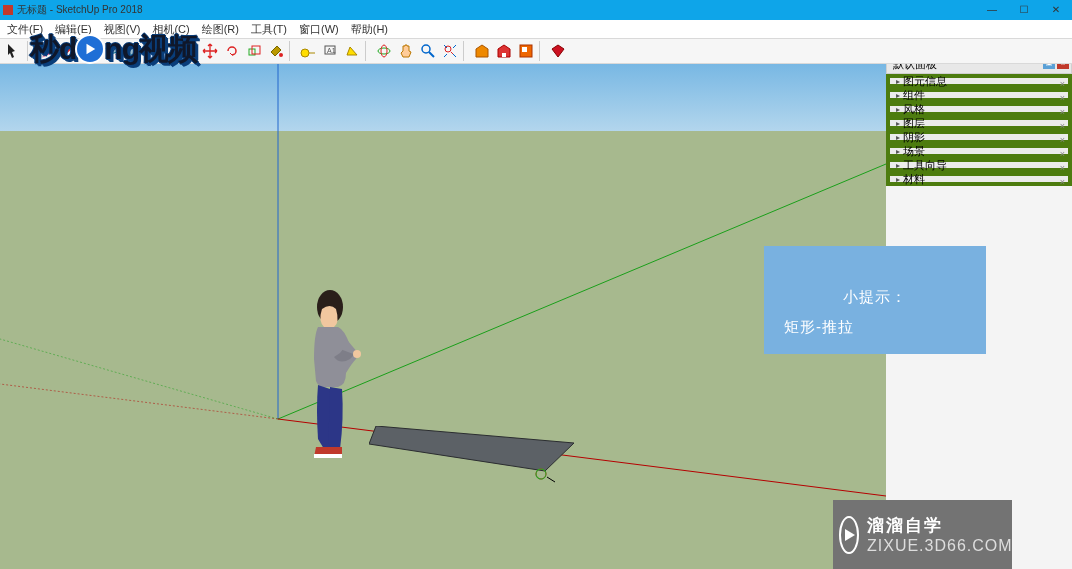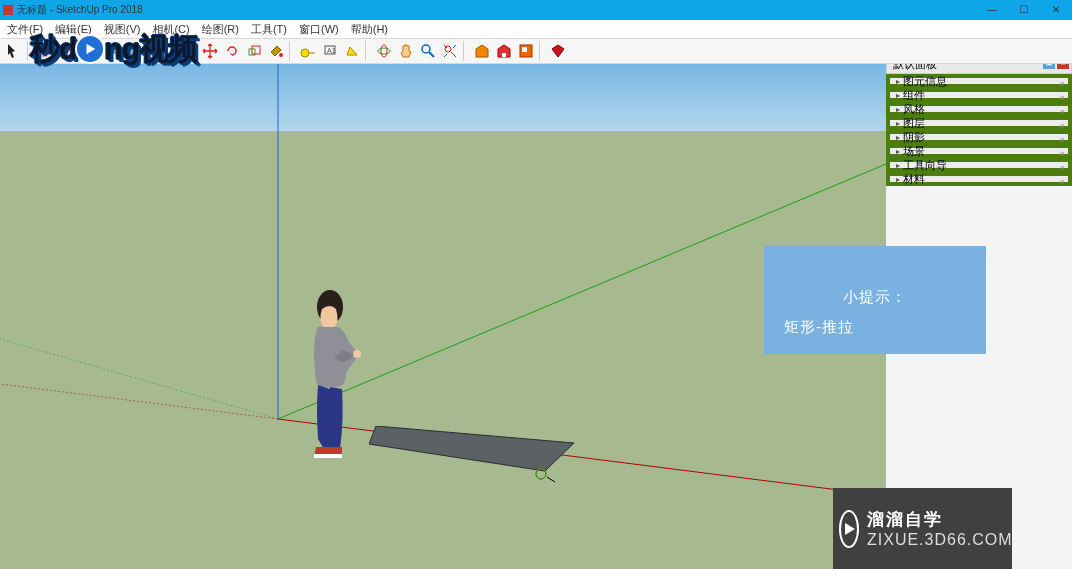--- a/index.html
+++ b/index.html
@@ -29,21 +29,21 @@
     .tray-title .tiny { width:12px; height:12px; background:#5aa0d6; font-size:7px; color:#fff; text-align:center; line-height:12px; }
     .tray-title .tiny.red { background:#c0392b; }
     .panel { height:14px; background:#ececec; border:4px solid #4d7c0f; font-size:11px; padding:0 6px; display:flex; align-items:center; position:relative; }
     .panel:before { content:"▸"; font-size:8px; margin-right:3px; color:#555; }
     .panel .x { position:absolute; right:3px; top:1px; font-size:9px; color:#888; }
 
     
     .tip { position:absolute; right:86px; top:238px; width:222px; height:108px; background:#79b1e0; color:#fff; font-size:15px; padding:36px 20px; line-height:2; letter-spacing:1px; z-index:5;margin-top:8px; }
 
     
-    .footer-wm { position:absolute; right:60px; bottom:0; width:179px; height:81px; background:#404040; color:#fff; display:flex; align-items:center; justify-content:flex-start; padding:8px 6px; gap:8px; z-index:6; font-size:12px; }
+    .footer-wm { position:absolute; right:60px; bottom:0; width:179px; height:69px; background:#737373; color:#fff; display:flex; align-items:center; justify-content:flex-start; padding:8px 6px; gap:8px; z-index:6; font-size:12px; }
     .footer-wm .circ { width:38px; height:38px; border:2px solid #fff; border-radius:50%; display:flex; align-items:center; justify-content:center; font-size:14px; }
     .footer-wm .txt { display:flex; flex-direction:column; }
     .footer-wm .txt-cn { font-size:17px; letter-spacing:2px; font-weight:bold; }
     .footer-wm .txt-en { font-size:16px; letter-spacing:1px; color:#ddd; }
 
     
     .video-wm { position:absolute; left:30px; top:34px; z-index:3; font-size:30px; font-weight:900; color:#0f172a;
                 font-family:Arial Black, sans-serif; text-shadow:1px 0 #0a3e7a, -1px 0 #0a3e7a, 0 1px #0a3e7a, 0 -1px #0a3e7a, 2px 2px 0 #0a3e7a, 3px 3px 0 #0a3e7a; line-height:1; display:flex; align-items:center; letter-spacing:-1px;}
     .video-wm .play { display:inline-flex; width:30px; height:30px; border-radius:50%; background:#1f6fd6; align-items:center; justify-content:center; margin:0 -1px; border:2px solid #fff; }
     .video-wm .play svg { width:14px; height:14px; fill:#fff; }

